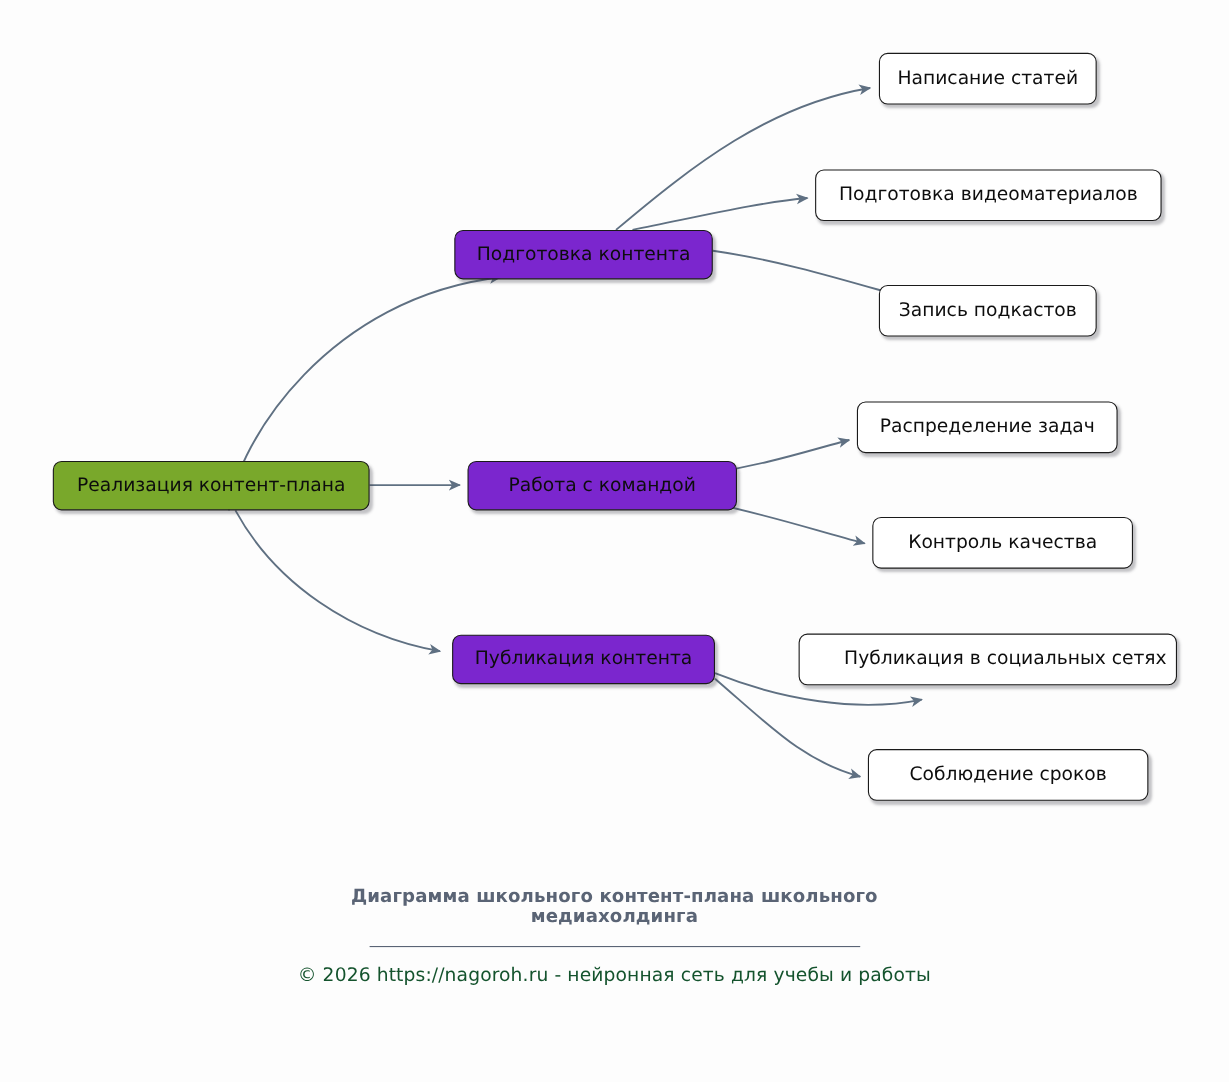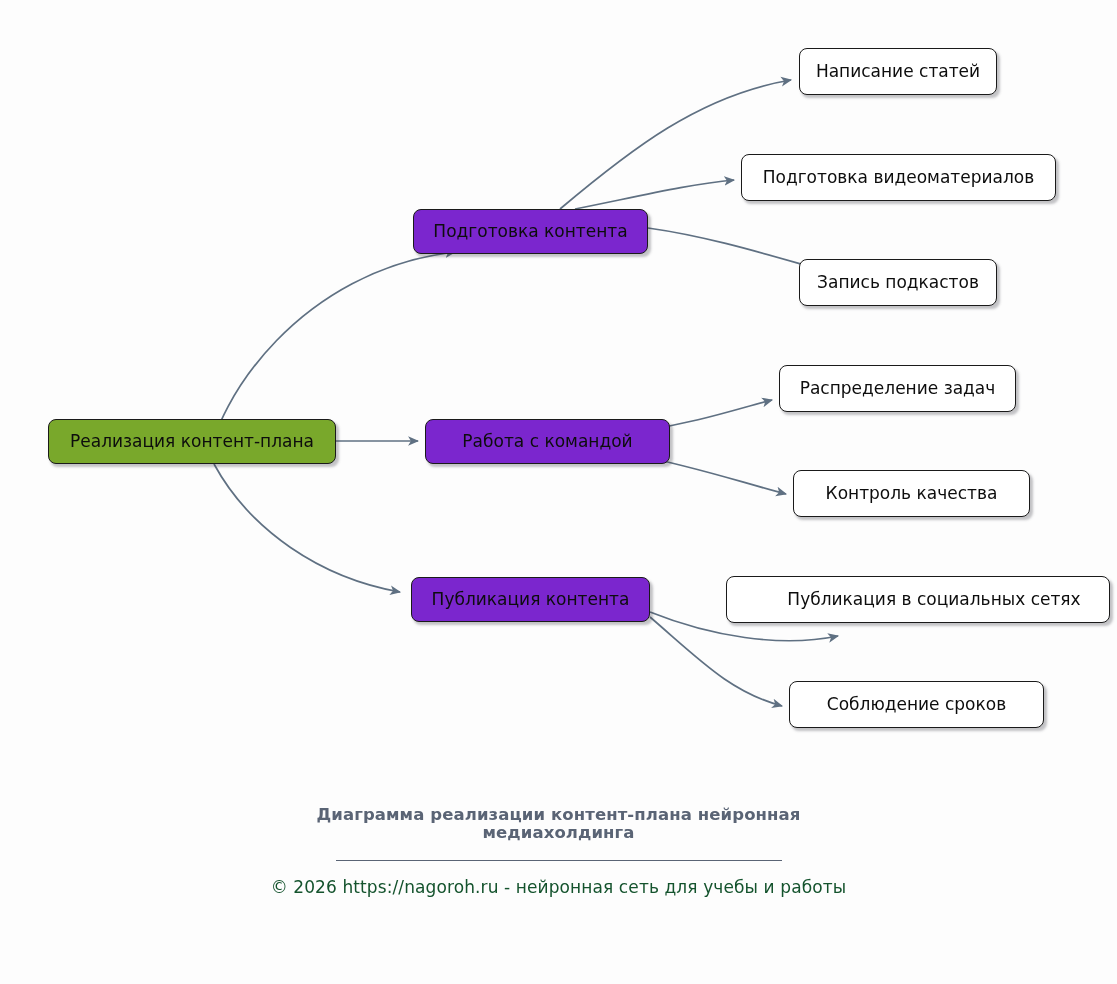--- a/index.html
+++ b/index.html
@@ -133,30 +133,30 @@
       </div>
       <div class="node node-leaf" style="left: 799px; top: 259px; width: 198px; height: 47px;">
         <span>Запись подкастов</span>
       </div>
       <div class="node node-leaf" style="left: 779px; top: 365px; width: 237px; height: 47px; text-align: right;">
         <span>Распределение задач</span>
       </div>
       <div class="node node-leaf" style="left: 793px; top: 470px; width: 237px; height: 47px;">
         <span>Контроль качества</span>
       </div>
-      <div class="node node-leaf" style="left: 726px; top: 576px; width: 384px; height: 47px; padding-left: 32px;">
+      <div class="node node-leaf" style="left: 726px; top: 576px; width: 344px; height: 47px; padding-left: 32px;">
         <span>Публикация в социальных сетях</span>
       </div>
       <div class="node node-leaf" style="left: 789px; top: 681px; width: 255px; height: 47px;">
         <span>Соблюдение сроков</span>
       </div>
     </div>
 
   <div class="caption-wrap">
     <div class="caption-title">
-      <span>Диаграмма реализации контент-плана нейронная</span><br>
+      <span>Диаграмма школьного контент-плана школьного</span><br>
       <span>медиахолдинга</span>
     </div>
     <div class="caption-rule"></div>
     <div class="caption-credit">© 2026 https://nagoroh.ru - нейронная сеть для учебы и работы</div>
   </div>
 
 </div>
 
 </body></html>

